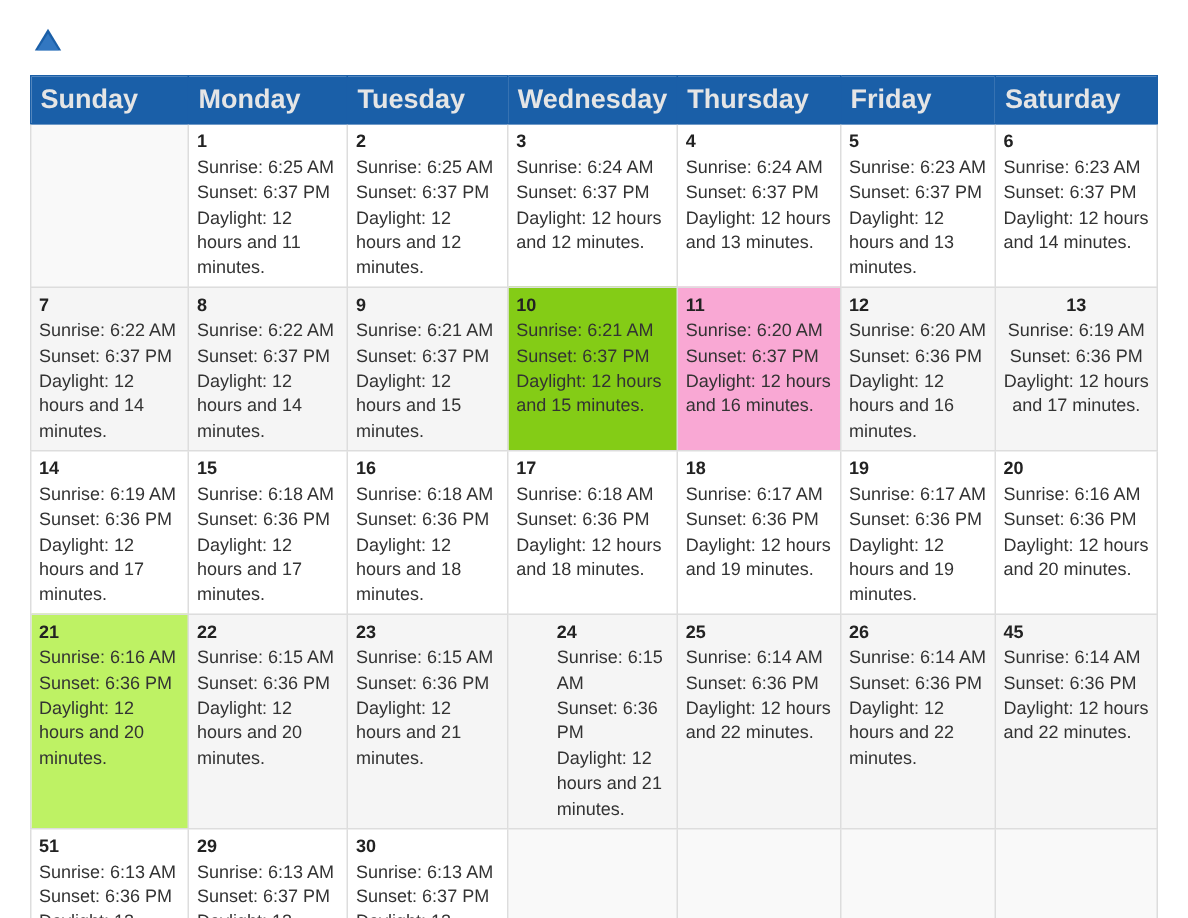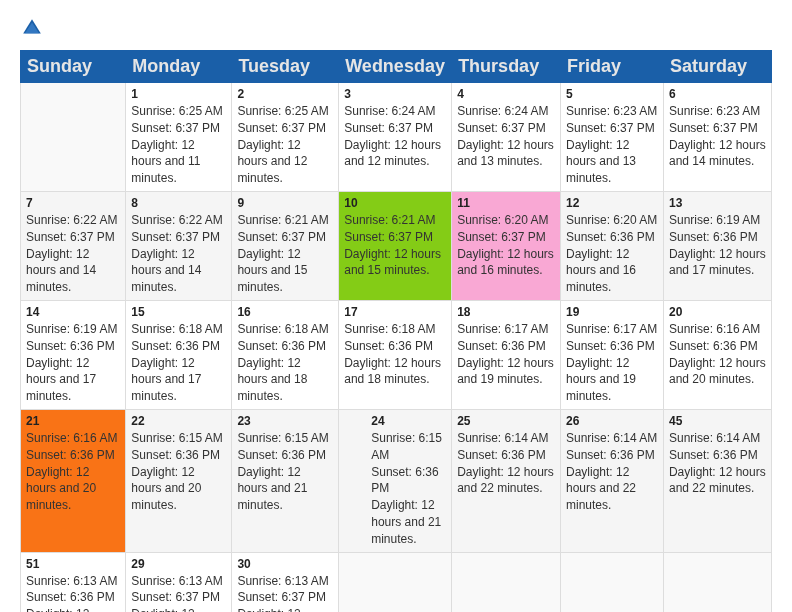--- a/index.html
+++ b/index.html
@@ -187,21 +187,21 @@
             <div class="day-info">Sunrise: 6:21 AM<br>Sunset: 6:37 PM<br>Daylight: 12 hours and 15 minutes.</div>
           </td>
           <td style="background-color: #f9a8d4;">
             <span class="day-number">11</span>
             <div class="day-info">Sunrise: 6:20 AM<br>Sunset: 6:37 PM<br>Daylight: 12 hours and 16 minutes.</div>
           </td>
           <td style="background-color: rgb(245, 245, 245);">
             <span class="day-number">12</span>
             <div class="day-info">Sunrise: 6:20 AM<br>Sunset: 6:36 PM<br>Daylight: 12 hours and 16 minutes.</div>
           </td>
-          <td style="background-color: rgb(245, 245, 245);">
+          <td style="background-color: rgb(245, 245, 245); text-align: center;">
             <span class="day-number">13</span>
             <div class="day-info">Sunrise: 6:19 AM<br>Sunset: 6:36 PM<br>Daylight: 12 hours and 17 minutes.</div>
           </td>
         </tr>
         <tr>
           <td style="background-color: rgb(255, 255, 255);">
             <span class="day-number">14</span>
             <div class="day-info">Sunrise: 6:19 AM<br>Sunset: 6:36 PM<br>Daylight: 12 hours and 17 minutes.</div>
           </td>
           <td style="background-color: rgb(255, 255, 255);">
@@ -223,21 +223,21 @@
           <td style="background-color: rgb(255, 255, 255);">
             <span class="day-number">19</span>
             <div class="day-info">Sunrise: 6:17 AM<br>Sunset: 6:36 PM<br>Daylight: 12 hours and 19 minutes.</div>
           </td>
           <td style="background-color: rgb(255, 255, 255); margin-top: 44px;">
             <span class="day-number">20</span>
             <div class="day-info">Sunrise: 6:16 AM<br>Sunset: 6:36 PM<br>Daylight: 12 hours and 20 minutes.</div>
           </td>
         </tr>
         <tr>
-          <td style="background-color: #f97316; margin-left: 40px;">
+          <td style="background-color: #bef264; margin-left: 40px;">
             <span class="day-number">21</span>
             <div class="day-info">Sunrise: 6:16 AM<br>Sunset: 6:36 PM<br>Daylight: 12 hours and 20 minutes.</div>
           </td>
           <td style="background-color: rgb(245, 245, 245);">
             <span class="day-number">22</span>
             <div class="day-info">Sunrise: 6:15 AM<br>Sunset: 6:36 PM<br>Daylight: 12 hours and 20 minutes.</div>
           </td>
           <td style="background-color: rgb(245, 245, 245);">
             <span class="day-number">23</span>
             <div class="day-info">Sunrise: 6:15 AM<br>Sunset: 6:36 PM<br>Daylight: 12 hours and 21 minutes.</div>

